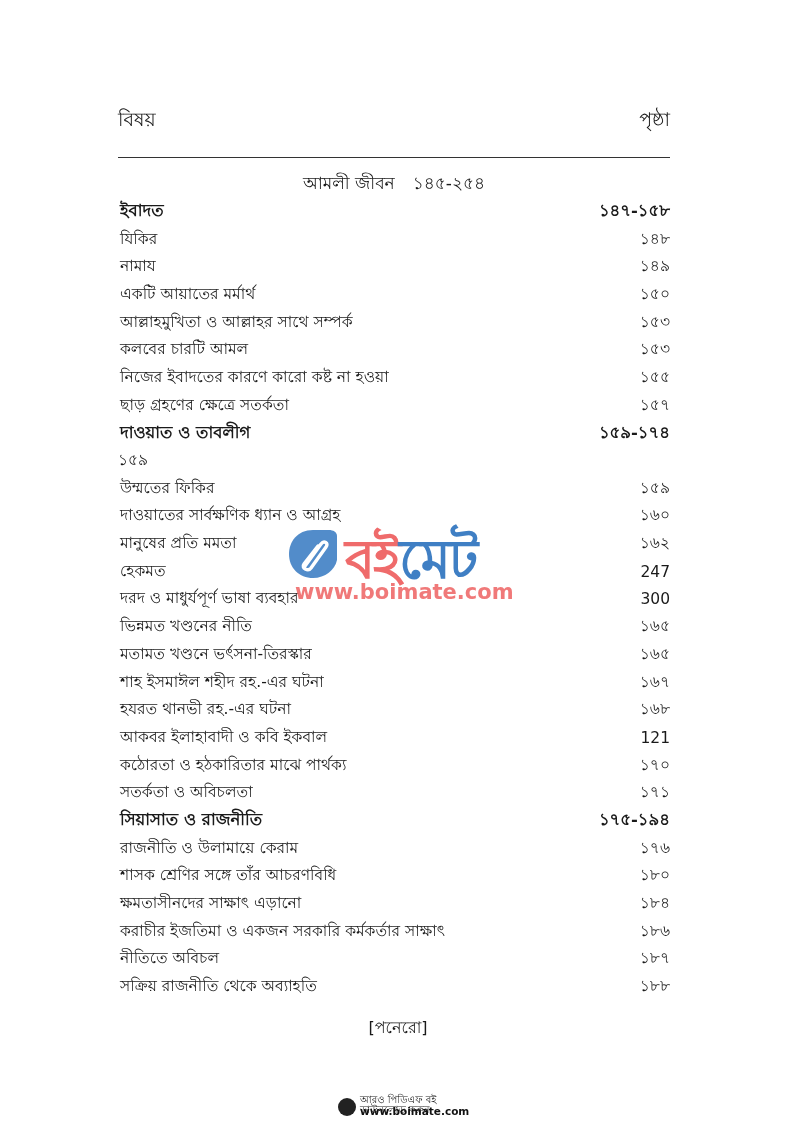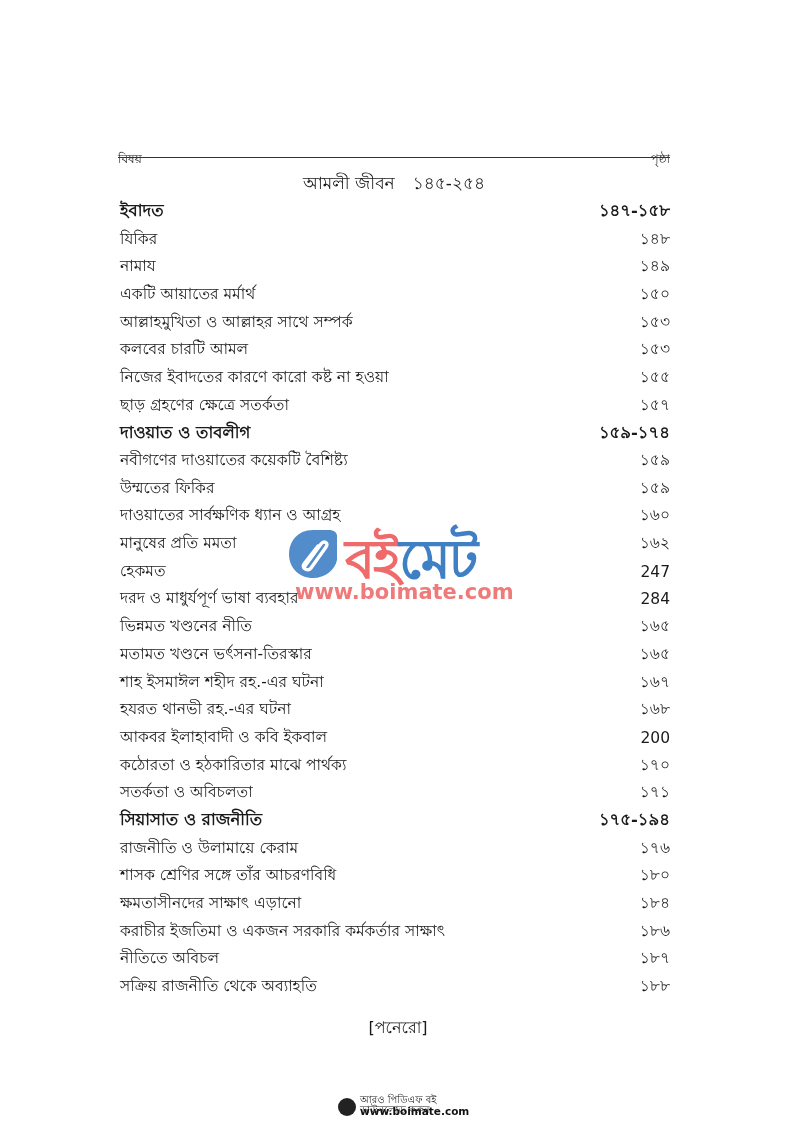--- a/index.html
+++ b/index.html
@@ -1,21 +1,21 @@
 <!DOCTYPE html>
 <html><head>
 <meta charset="utf-8">
 <style>
   html, body { margin: 0; padding: 0; background: #ffffff; }
   body { width: 800px; height: 1132px; position: relative; overflow: hidden;
          font-family: "DejaVu Sans", sans-serif; color: #1a1a1a; }
   .page { position: absolute; left: 118px; top: 0; width: 552px; }
-  .header-row { position: absolute; top: 140px; left: 0; width: 552px; height: 30px;
+  .header-row { position: absolute; top: 107px; left: 0; width: 552px; height: 30px;
                 display: flex; justify-content: space-between; align-items: flex-end;
-                font-size: 12px; }
+                font-size: 19px; }
   .header-rule { position: absolute; top: 157px; left: 0; width: 552px; height: 0;
                  border-top: 1.5px solid #333; }
   .part-title { position: absolute; top: 170px; left: 0; width: 552px; text-align: center;
                 font-size: 17px; }
   .part-title .range { margin-left: 18px; }
   .toc { position: absolute; top: 198px; left: 0; width: 552px; }
   .row { display: flex; justify-content: space-between; align-items: center;
          height: 27.7px; font-size: 15.5px; text-align: center; }
   .row.section { font-weight: bold; font-size: 16.5px; }
   .row .title { padding-left: 2px; }
@@ -82,62 +82,61 @@
       </div>
       <div class="row">
         <span class="title">ছাড় গ্রহণের ক্ষেত্রে সতর্কতা</span>
         <span class="pg">১৫৭</span>
       </div>
       <div class="row section">
         <span class="title">দাওয়াত ও তাবলীগ</span>
         <span class="pg">১৫৯-১৭৪</span>
       </div>
       <div class="row">
-        <span class="title">নবীগণের দাওয়াতের কয়েকটি বৈশিষ্ট্য</span>
         <span class="pg">১৫৯</span>
       </div>
       <div class="row">
         <span class="title">উম্মতের ফিকির</span>
         <span class="pg">১৫৯</span>
       </div>
       <div class="row">
         <span class="title">দাওয়াতের সার্বক্ষণিক ধ্যান ও আগ্রহ</span>
         <span class="pg">১৬০</span>
       </div>
       <div class="row">
         <span class="title">মানুষের প্রতি মমতা</span>
         <span class="pg">১৬২</span>
       </div>
       <div class="row">
         <span class="title">হেকমত</span>
         <span class="pg">247</span>
       </div>
       <div class="row">
         <span class="title">দরদ ও মাধুর্যপূর্ণ ভাষা ব্যবহার</span>
-        <span class="pg">284</span>
+        <span class="pg">300</span>
       </div>
       <div class="row">
         <span class="title">ভিন্নমত খণ্ডনের নীতি</span>
         <span class="pg">১৬৫</span>
       </div>
       <div class="row">
         <span class="title">মতামত খণ্ডনে ভর্ৎসনা-তিরস্কার</span>
         <span class="pg">১৬৫</span>
       </div>
       <div class="row">
         <span class="title">শাহ ইসমাঈল শহীদ রহ.-এর ঘটনা</span>
         <span class="pg">১৬৭</span>
       </div>
       <div class="row">
         <span class="title">হযরত থানভী রহ.-এর ঘটনা</span>
         <span class="pg">১৬৮</span>
       </div>
       <div class="row">
         <span class="title">আকবর ইলাহাবাদী ও কবি ইকবাল</span>
-        <span class="pg">200</span>
+        <span class="pg">121</span>
       </div>
       <div class="row">
         <span class="title">কঠোরতা ও হঠকারিতার মাঝে পার্থক্য</span>
         <span class="pg">১৭০</span>
       </div>
       <div class="row">
         <span class="title">সতর্কতা ও অবিচলতা</span>
         <span class="pg">১৭১</span>
       </div>
       <div class="row section">

